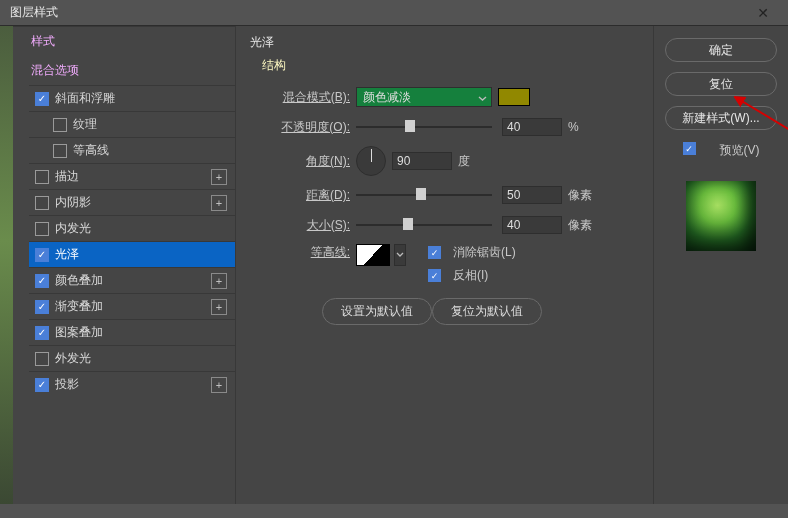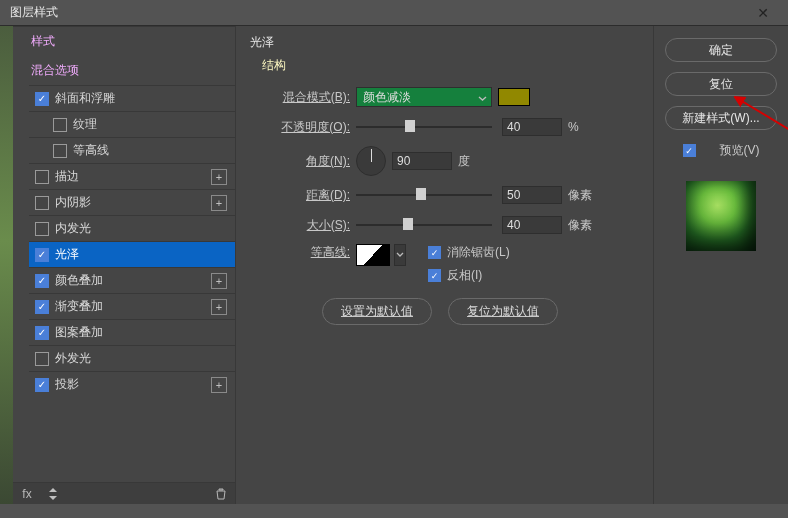--- a/index.html
+++ b/index.html
@@ -47,35 +47,35 @@
   .swatch { width: 32px; height: 18px; margin-left: 6px; background: #918800; border:1px solid #000; }
   .slider { width: 136px; height: 14px; position: relative; }
   .slider .track { position: absolute; top: 6px; left: 0; right: 0; height: 2px; background: #2c2c2c; }
   .slider .thumb { position: absolute; top: 0; width: 10px; height: 12px; background: #d0d0d0; transform: translateX(-5px); }
   .numbox { width: 60px; height: 18px; background: #3a3a3a; border: 1px solid #2e2e2e; color: #ddd; text-align: left; padding: 0 4px; display:flex; align-items:center; }
   .unit { margin-left: 6px; color: #c8c8c8; }
   .angle-dial { width: 30px; height: 30px; border-radius: 50%; background: #3a3a3a; border:1px solid #2e2e2e; position: relative; margin-right: 6px; }
   .angle-dial .needle { position: absolute; left: 50%; top: 2px; width: 1px; height: 13px; background: #ddd; transform-origin: bottom; }
   .contour-swatch { width: 34px; height: 22px; background: linear-gradient(135deg,#fff 50%,#000 50%); border:1px solid #000; margin-right: 4px; }
   .contour-caret { width: 12px; height: 22px; background:#3a3a3a; border:1px solid #2e2e2e; display:flex; align-items:center; justify-content:center; }
-  .chkline { display:flex; align-items:center; gap:6px; margin-left: 10px; }
+  .chkline { display:flex; align-items:center; gap:12px; margin-left: 10px; }
   .chksmall { width:13px; height:13px; border:1px solid #999; display:flex; align-items:center; justify-content:center; }
   .chksmall.checked { background:#4a7fd8; border-color:#4a7fd8; }
   .chksmall.checked::after { content:"✓"; color:#fff; font-size:9px; }
 
-  .btnrow { display:flex; gap: 16px; margin: 14px 0 0 70px; text-decoration: underline; }
+  .btnrow { display:flex; gap: 0; margin: 14px 0 0 70px; }
   .btn-flat { padding: 4px 18px; border:1px solid #6a6a6a; border-radius:14px; color:#ddd; background:#454545; }
 
   
   .arrow { position:absolute; left:498px; top:68px; pointer-events:none; }
 
   
   .right { width: 135px; background: #454545; border-left: 1px solid #383838; padding: 12px 10px 0 10px; display:flex; flex-direction:column; align-items:center; gap:10px; }
   .pill { width: 112px; height: 24px; border:1px solid #6a6a6a; border-radius:14px; color:#e6e6e6; display:flex; align-items:center; justify-content:center; background:#454545; }
-  .preview-chk { display:flex; align-items:center; gap:24px; margin-top:2px; }
+  .preview-chk { display:flex; gap:24px; margin-top:2px; }
   .preview-box { width: 70px; height: 70px; margin-top: 12px; background: radial-gradient(circle at 45% 35%, #a6dd61 0%, #6bbf3e 30%, #2a7a2a 60%, #0d3a16 100%); box-shadow: inset 0 -16px 24px rgba(0,0,0,.55), inset -10px 0 14px rgba(0,0,0,.4); }
 </style>
 </head>
 <body>
 
 <div class="dialog">
   <div class="titlebar">
     <div class="title">图层样式</div>
     <div class="close-btn">
         <span>✕</span>
@@ -136,34 +136,20 @@
           <div class="sb-row">
             <div class="chk"></div>
             <div class="label">外发光</div>
           </div>
           <div class="sb-row">
             <div class="chk checked"></div>
             <div class="label">投影</div>
             <div class="plus">+</div>
           </div>
         </div>
-      <div class="sb-footer">
-        <span class="icon">fx</span>
-        <span class="icon">
-          <svg width="10" height="12" viewBox="0 0 10 12">
-              <path d="M5 0 L9 4 H1 Z M5 12 L1 8 H9 Z" fill="#c0c0c0"></path>
-            </svg>
-        </span>
-        <span class="spacer"></span>
-        <span class="icon">
-          <svg width="12" height="12" viewBox="0 0 12 12">
-              <path d="M2 3h8l-1 8H3L2 3zm2-2h4v1H4V1z" fill="none" stroke="#b8b8b8" stroke-width="1"></path>
-            </svg>
-        </span>
-      </div>
     </div>
 
     <div class="center">
       <div class="panel-title">光泽</div>
       <div class="group-title">结构</div>
 
       <div class="form">
 
         <div class="row">
           <div class="lbl"><span>混合模式(B):</span></div>

